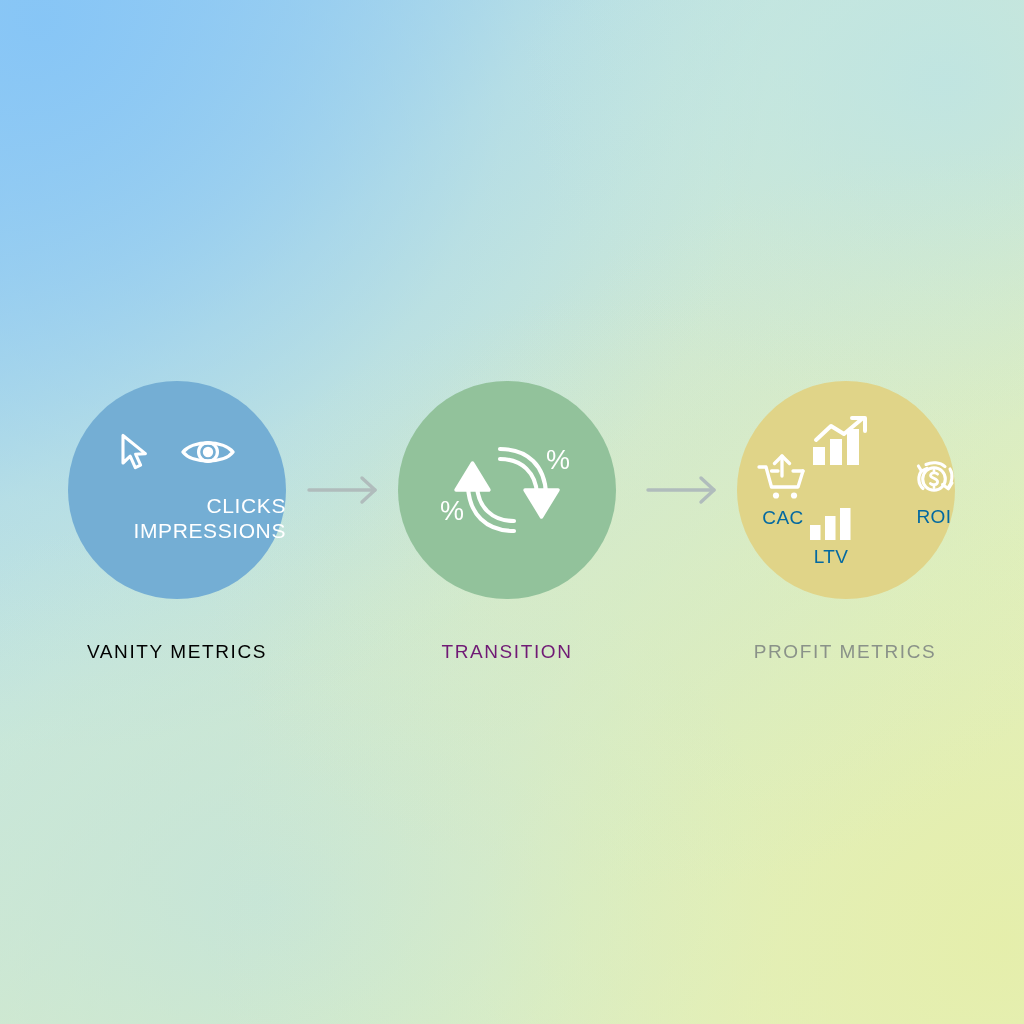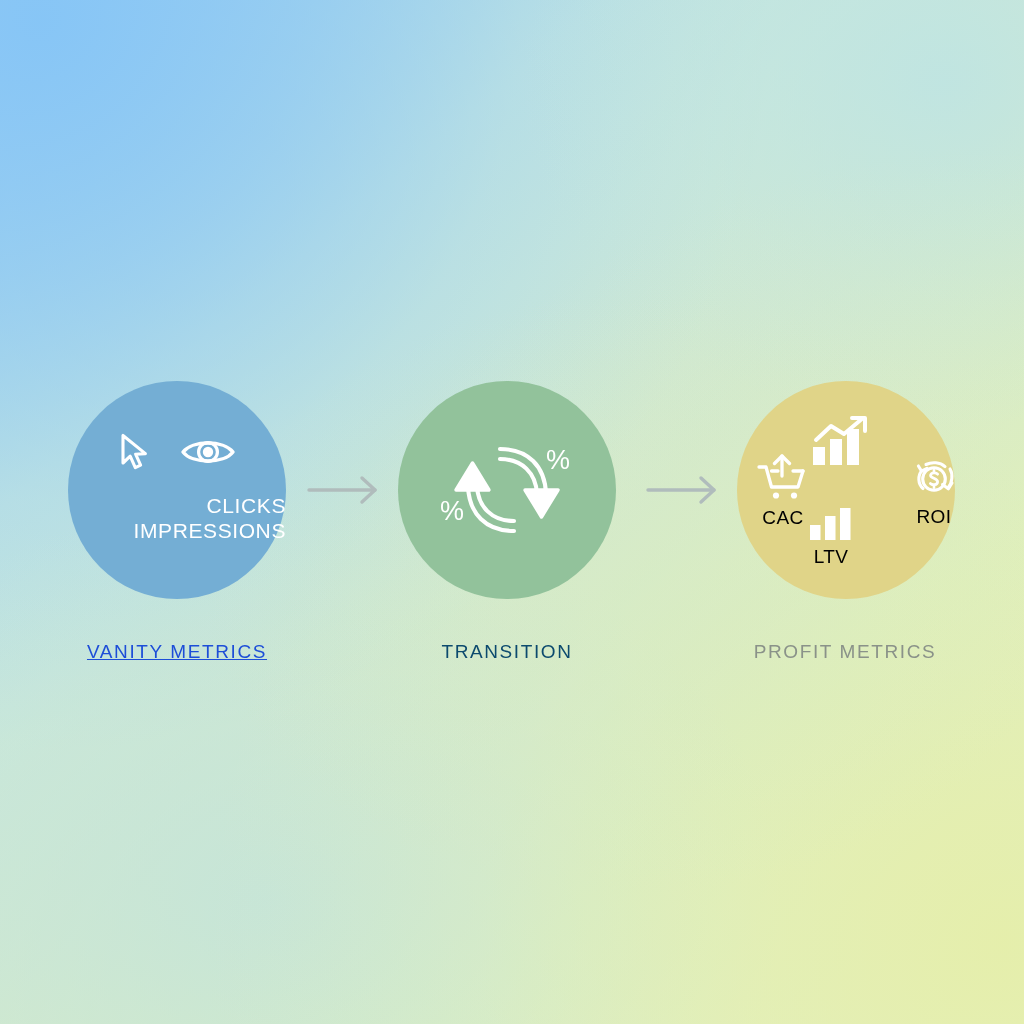--- a/index.html
+++ b/index.html
@@ -134,21 +134,21 @@
   }
 
   
   .c3-item {
     position: absolute;
     display: flex;
     flex-direction: column;
     align-items: center;
   }
   .c3-label {
-    color: #000000;
+    color: #0369a1;
     font-size: 19px;
     line-height: 21px;
     letter-spacing: 0.4px;
     margin-top: 1px;
   }
   .c3-growth { left: 74px;  top: 34px;  }
   .c3-cac    { left: 20px;  top: 73px;  }
   .c3-roi    { left: 128px; top: 76px; margin-left: 44px;  }
   .c3-ltv    { left: 72px;  top: 126px; }
 
@@ -166,22 +166,22 @@
   .caption {
     position: absolute;
     top: 641px;
     width: 300px;
     text-align: center;
     font-size: 19px;
     letter-spacing: 1.6px;
     font-weight: 400;
     white-space: nowrap;
   }
-  .caption-vanity     { left: 27px;  color: #1d4ed8; text-decoration: underline; }
-  .caption-transition { left: 357px; color: #0c4a6e; }
+  .caption-vanity     { left: 27px;  color: #000000; }
+  .caption-transition { left: 357px; color: #701a75; }
   .caption-profit     { left: 695px; color: #8a9289; }
 </style>
 </head>
 <body>
 
 <div id="infographic-root">
 
   <div class="bg-layer bg-base"></div>
   <div class="bg-layer bg-blue-glow"></div>
   <div class="bg-layer bg-cyan-glow"></div>

